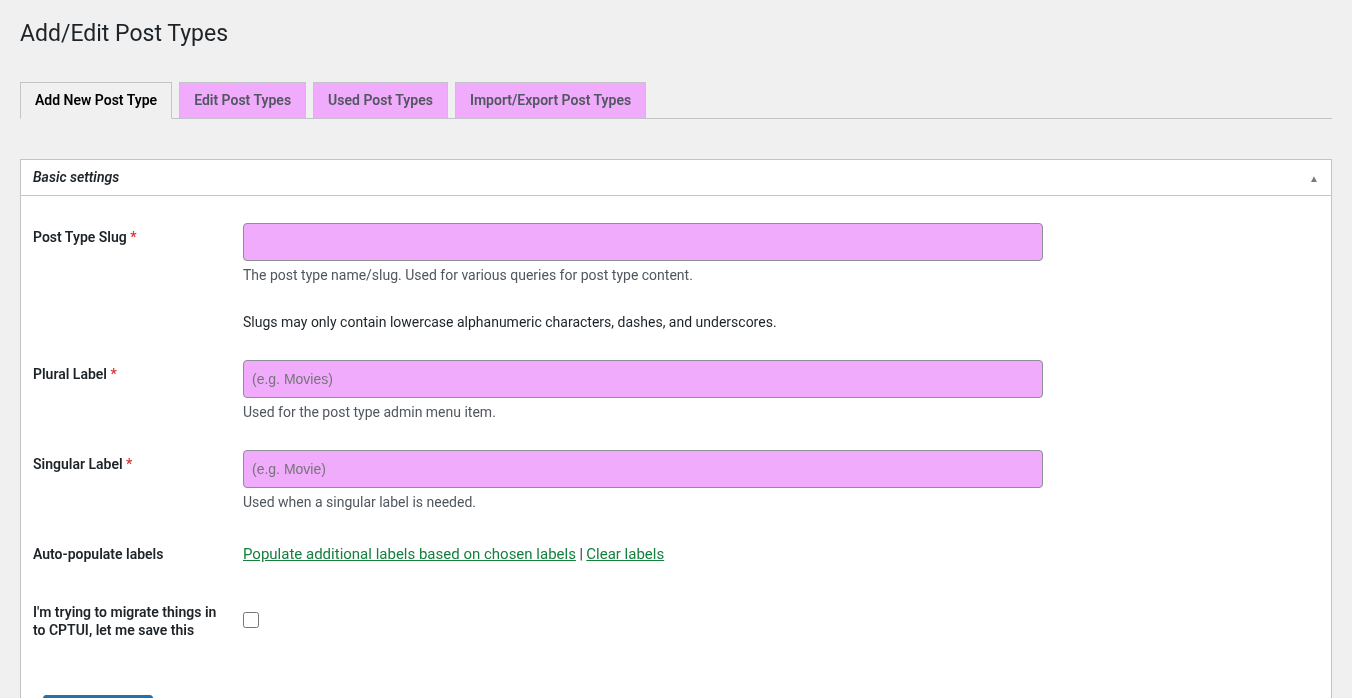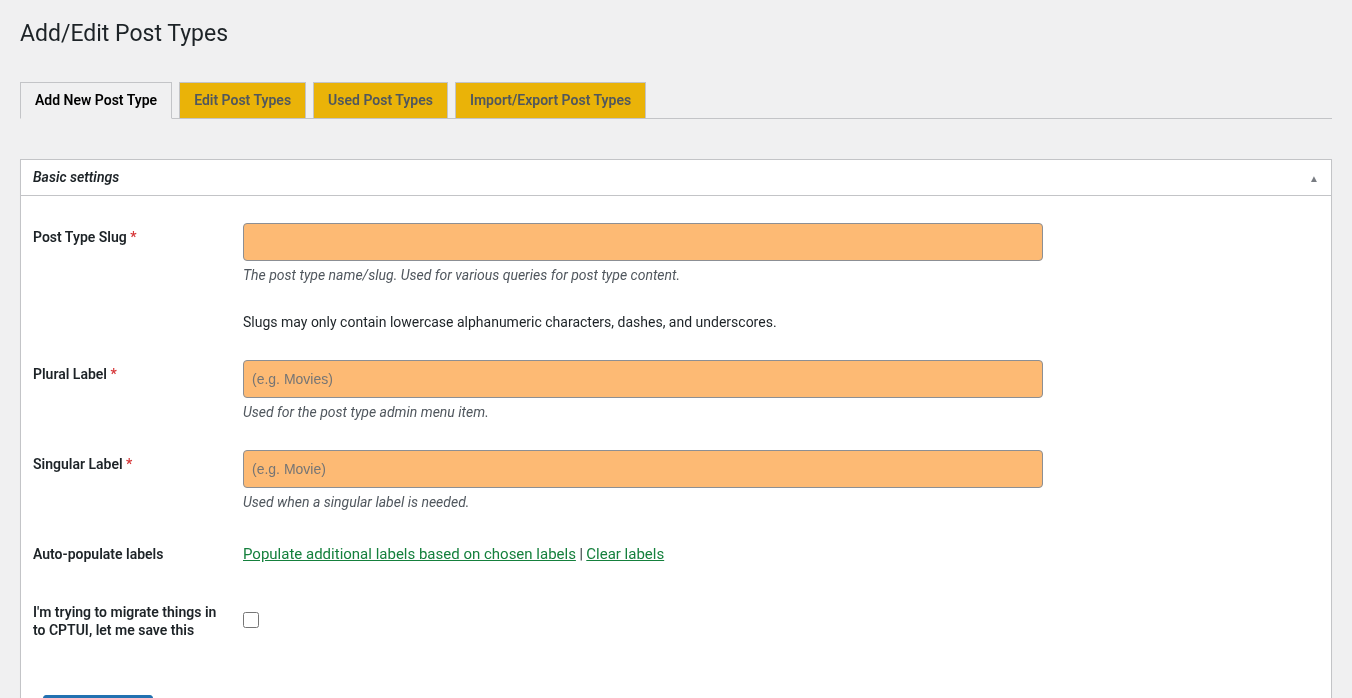--- a/index.html
+++ b/index.html
@@ -31,21 +31,21 @@
     }
     .nav-tab {
       float: left;
       border: 1px solid #c3c4c7;
       border-bottom: none;
       margin-left: 0.5em;
       padding: 8px 14px;
       font-size: 14px;
       line-height: 1.33;
       font-weight: 600;
-      background: #eab308;
+      background: #f0abfc;
       color: #50575e;
       text-decoration: none;
       white-space: nowrap;
       cursor: pointer;
     }
     .nav-tab:first-child {
       margin-left: 0;
     }
     .nav-tab-active {
       background: #f0f0f1;
@@ -113,39 +113,38 @@
       padding: 15px 10px;
       vertical-align: middle;
     }
     .form-table input[type="text"] {
       padding: 4px 8px;
       font-size: 14px;
       line-height: 2;
       color: #2c3338;
       border: 1px solid #8c8f94;
       border-radius: 4px;
-      background-color: #fdba74;
+      background-color: #f0abfc;
       width: 800px;
       max-width: 100%;
       box-shadow: 0 0 0 transparent;
     }
     .form-table input[type="text"]::placeholder {
       color: #757575;
     }
     .form-table input[type="checkbox"] {
       width: 16px;
       height: 16px;
       margin: 0;
     }
     .required {
       color: #d63638;
       font-weight: 600;
     }
     .cptui-field-description {
-      font-style: italic;
       color: #50575e;
       margin-top: 6px;
       display: block;
       font-size: 14px;
     }
     .cptui-slug-details {
       margin-top: 31px;
       color: #1d2327;
       font-size: 14px;
     }

